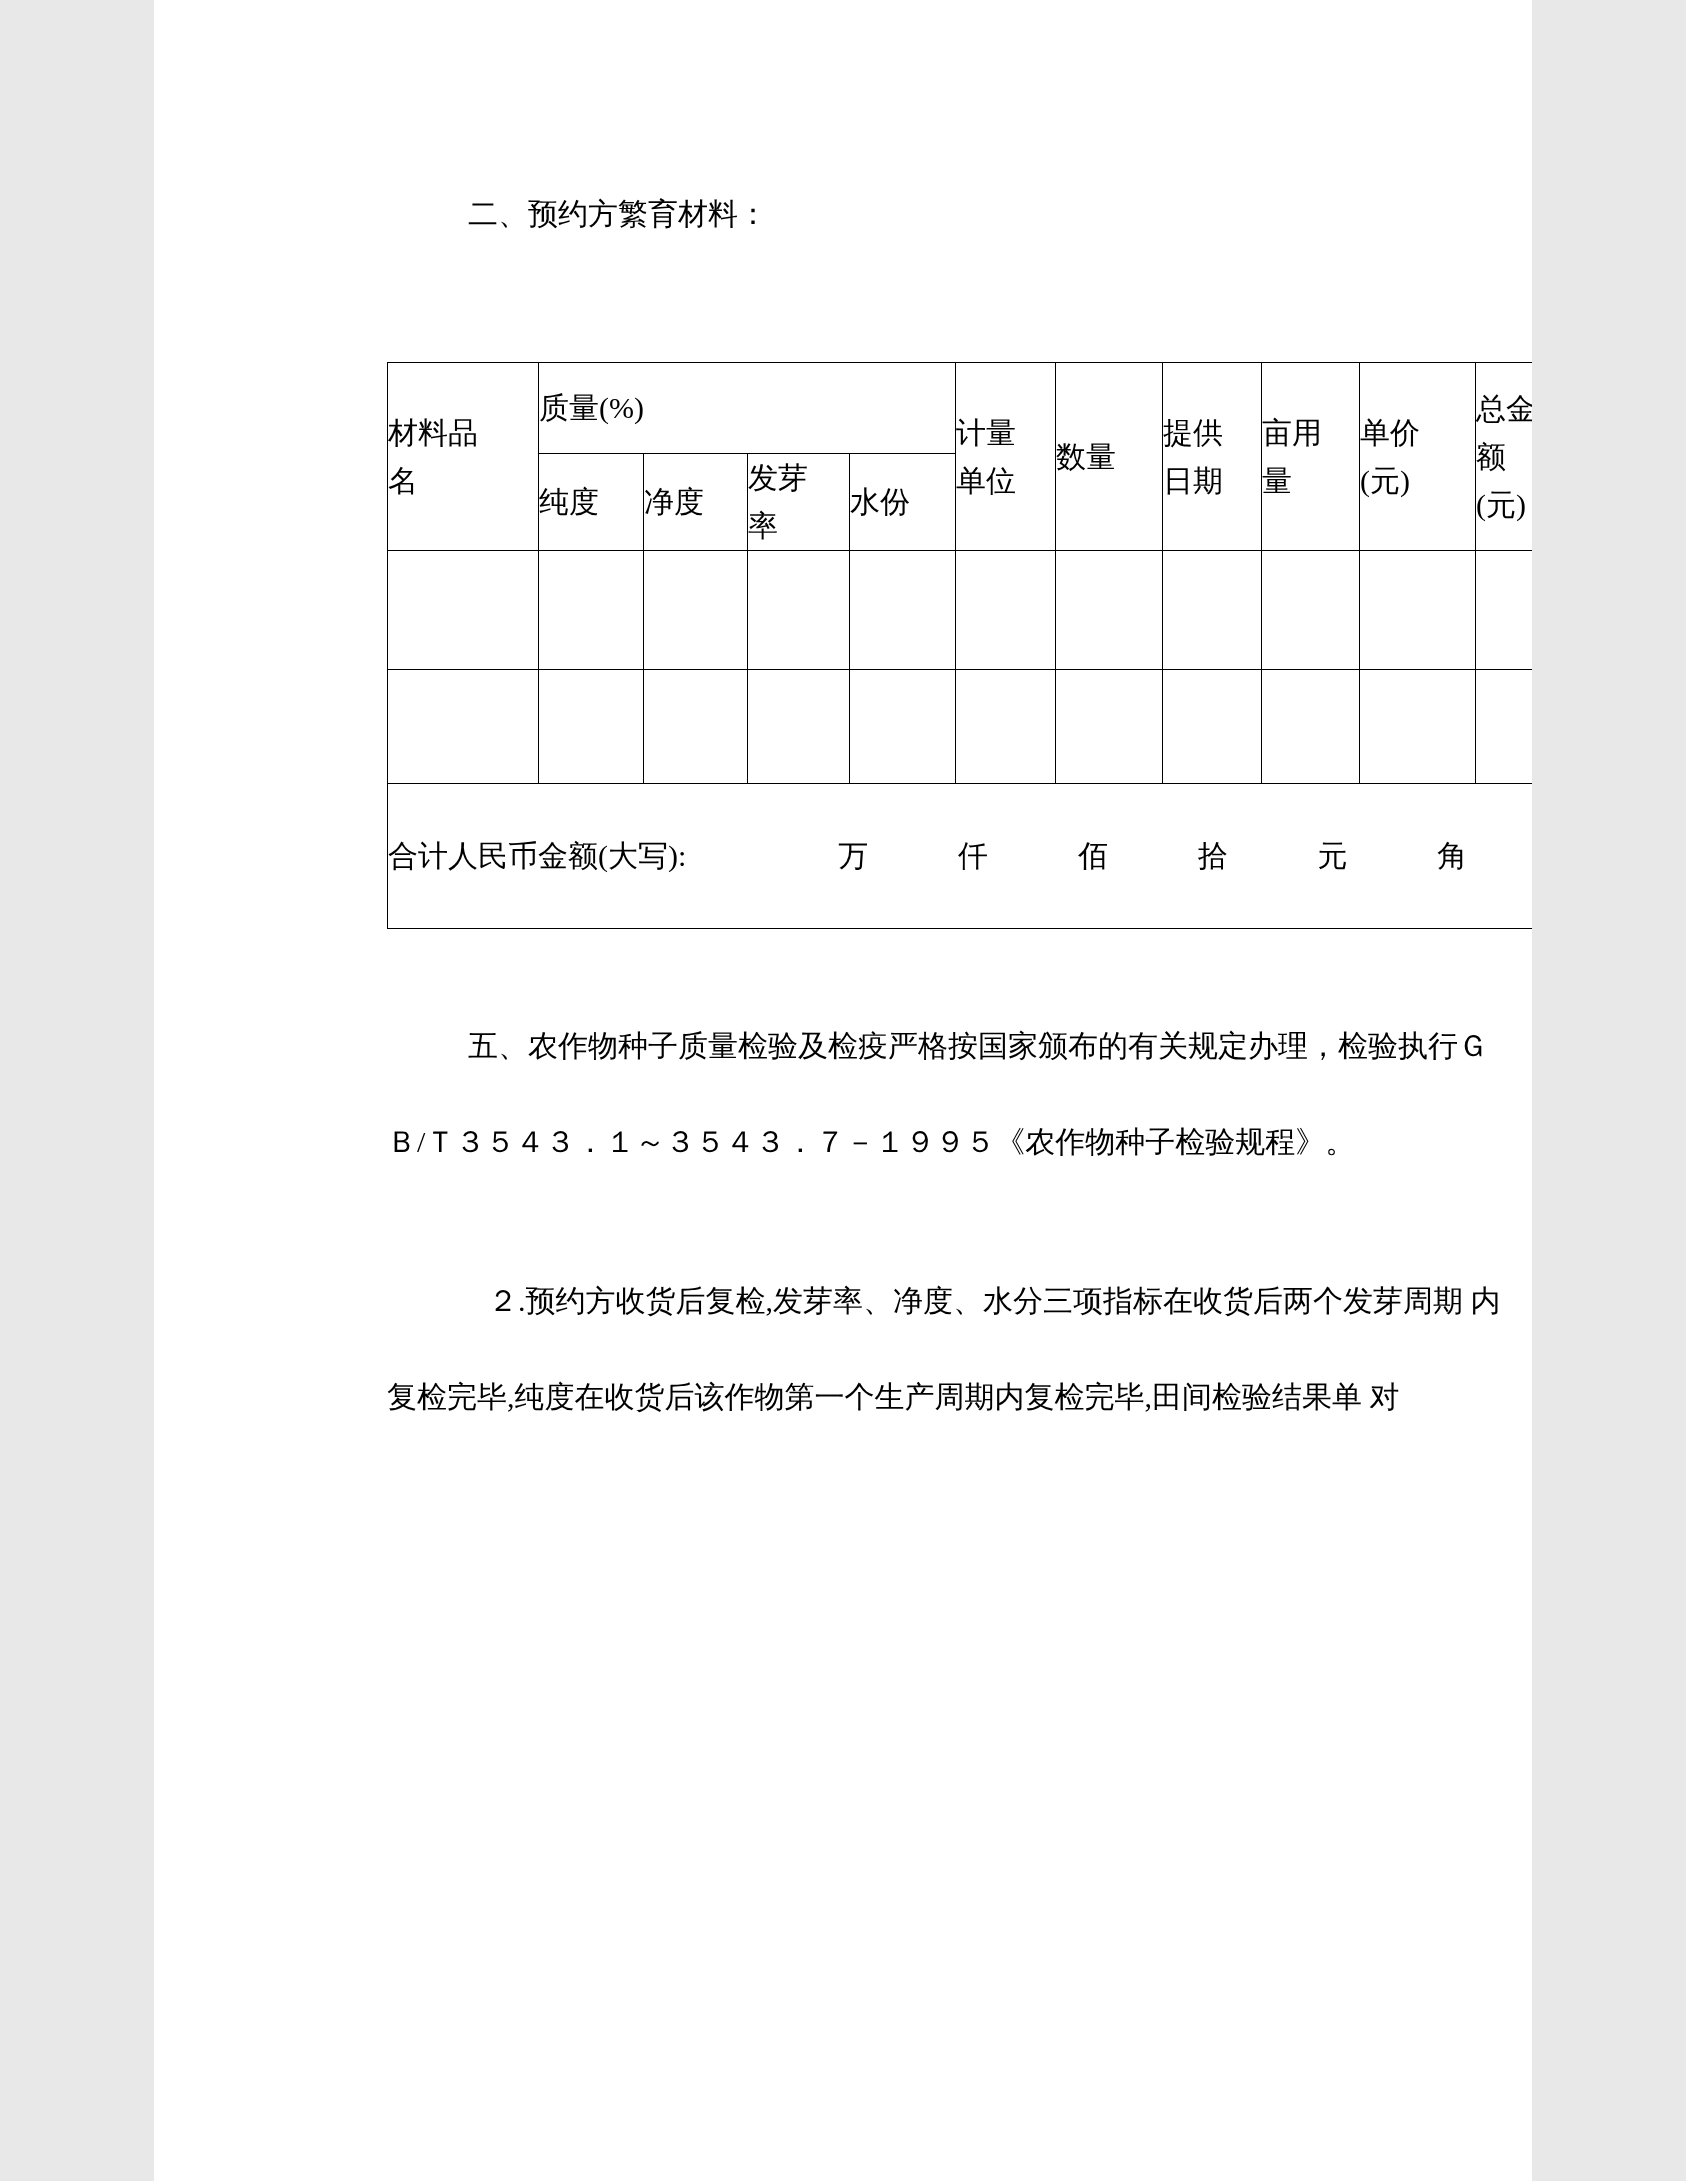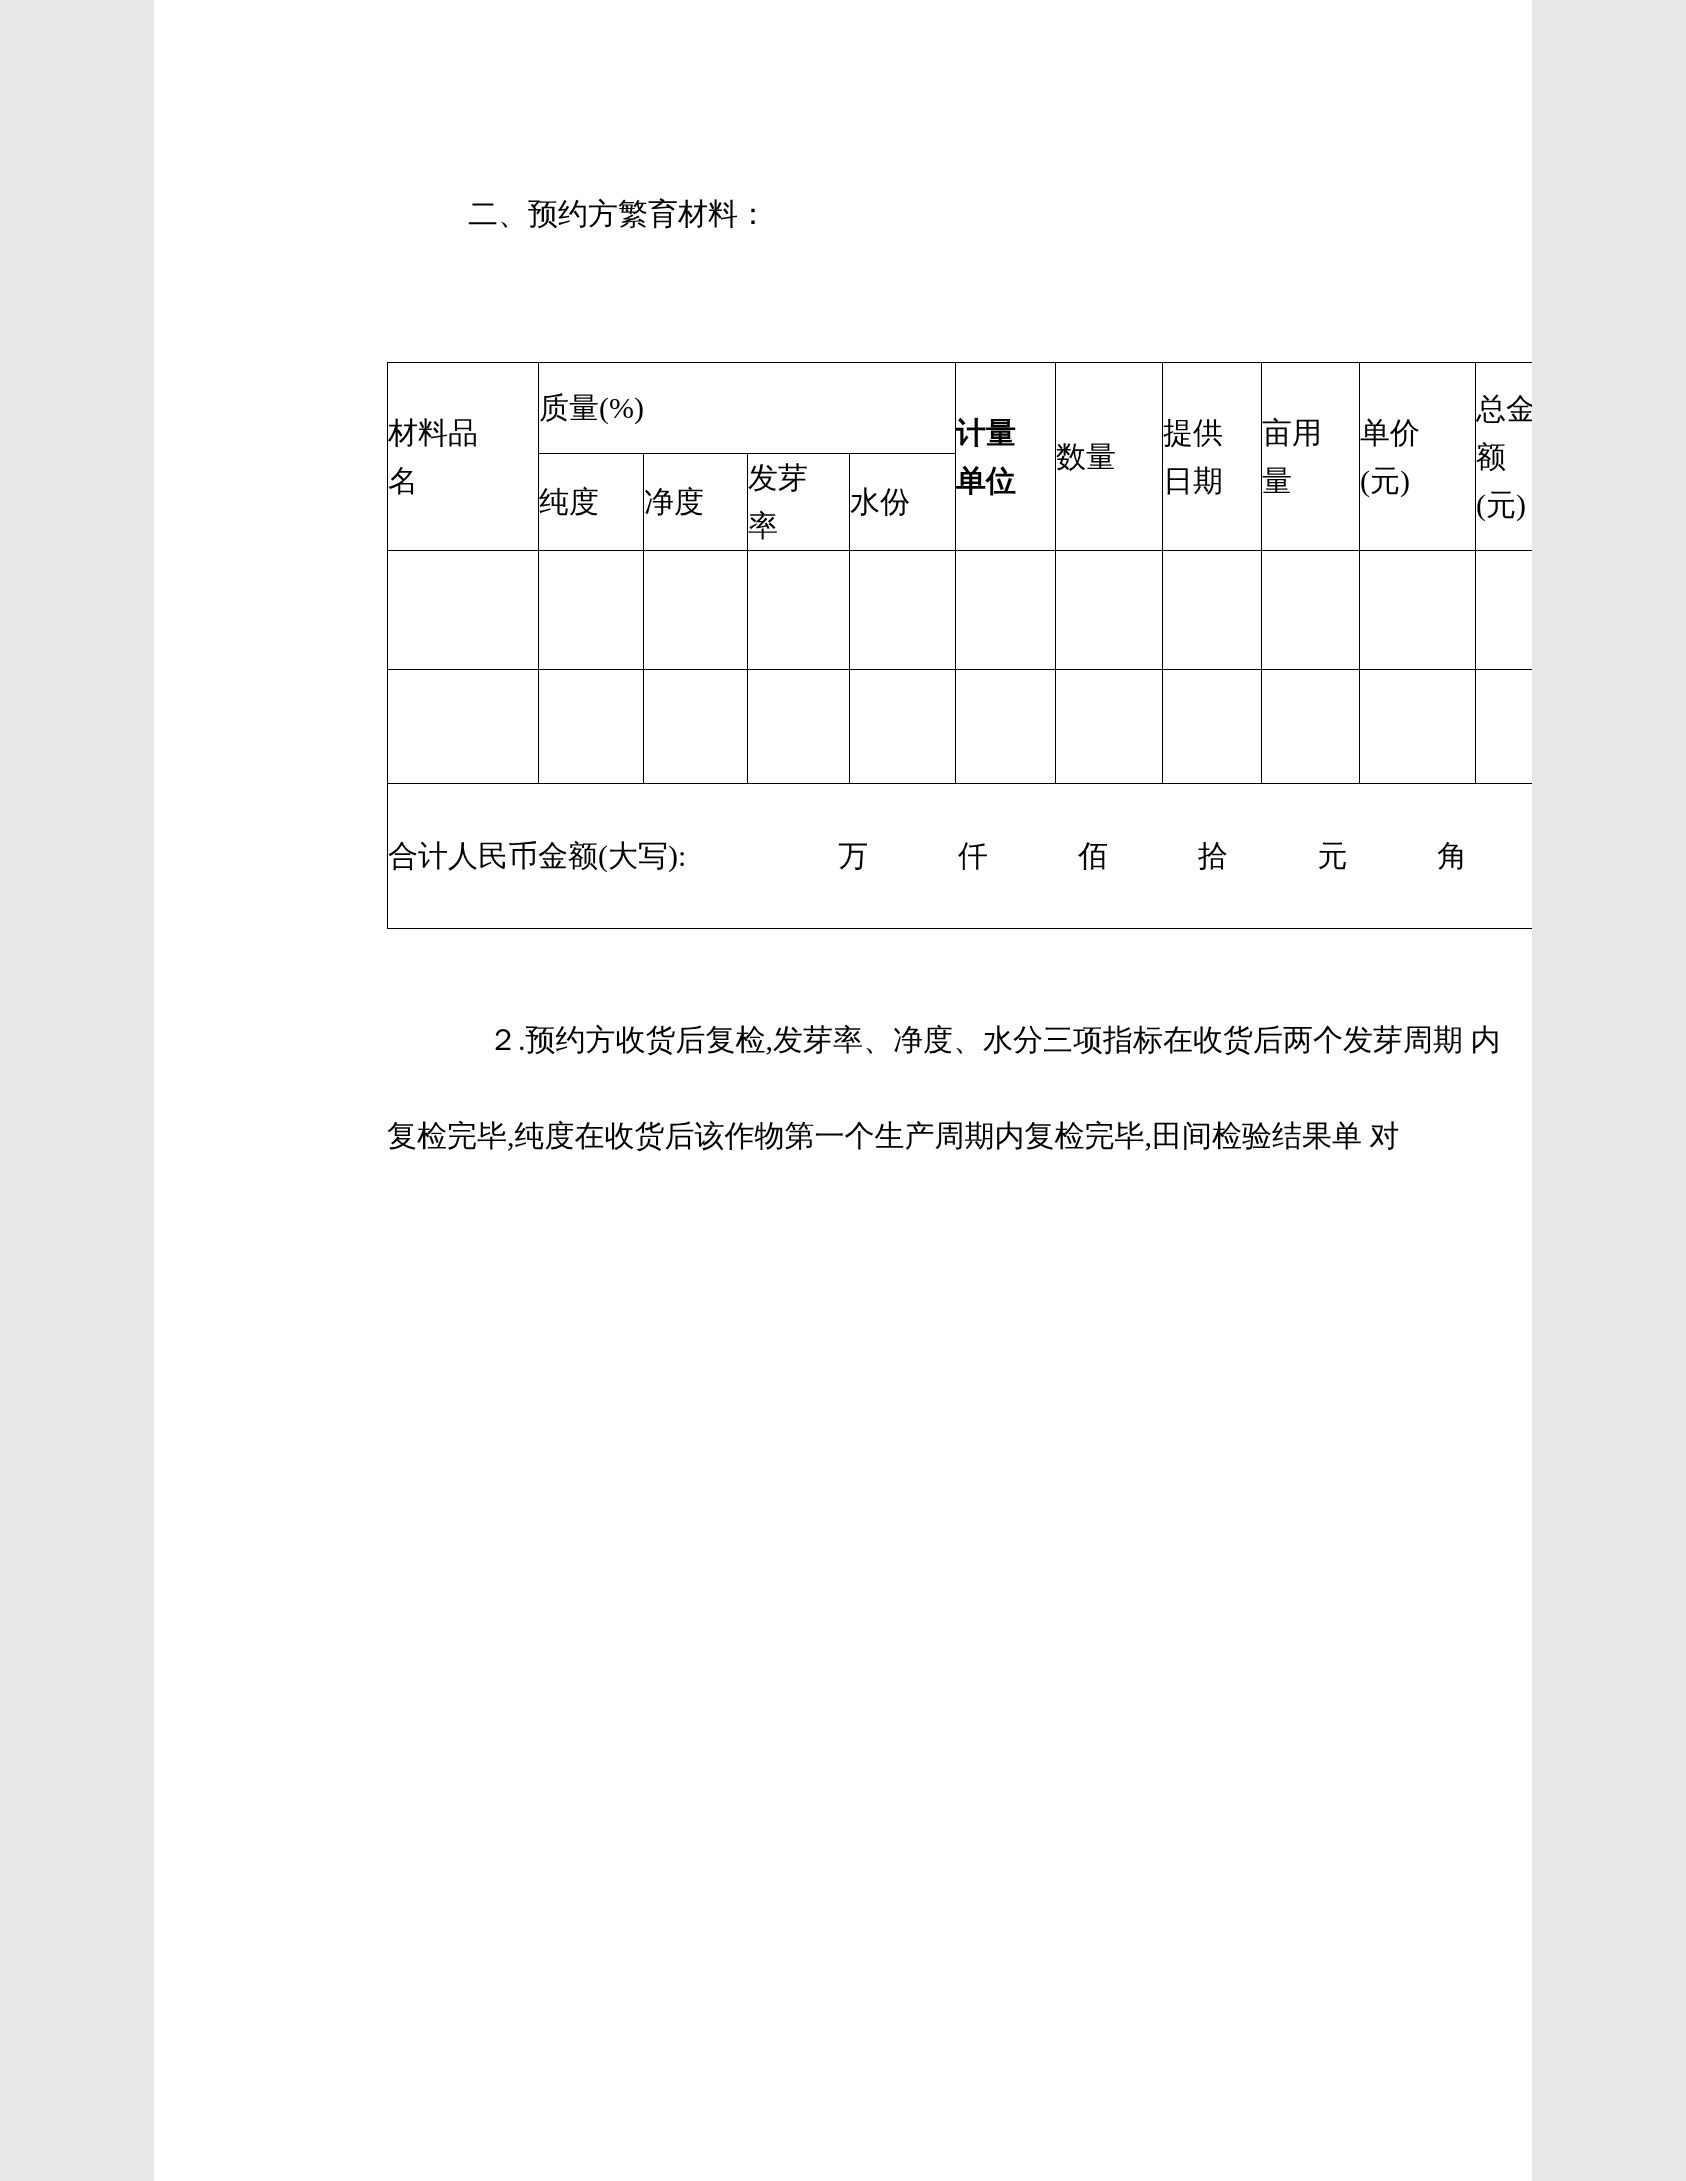--- a/index.html
+++ b/index.html
@@ -45,21 +45,21 @@
     overflow: hidden;
   }
   .r-h1 { height: 91px; }
   .r-h2 { height: 96px; }
   .r-d1 { height: 119px; }
   .r-d2 { height: 114px; }
   .r-total { height: 103px; }
 
   td.hpad   { padding-left: 18.4px; }
   td.hname  { padding-left: 13.8px; }
-  td.hunit  { padding-left: 13px; vertical-align: top; padding-top: 5.5px; font-weight: bold; }
+  td.hunit  { padding-left: 13px; vertical-align: top; padding-top: 5.5px; }
   td.hcenter { text-align: center; }
 
   td.total-cell { padding: 0 64px 0 14.7px; }
   .total-inner { display: flex; align-items: flex-end; width: 100%; }
   .total-label { white-space: pre; }
   .total-units {
     flex: 1;
     display: flex;
     justify-content: space-between;
     margin-left: 152px;
@@ -156,20 +156,24 @@
                 <span>分</span>
               </span>
             </div>
           </td>
         </tr>
       </tbody>
     </table>
 
 
 
+    <div class="para m-p5">
+      <div class="line indent-2">五、农作物种子质量检验及检疫严格按国家颁布的有关规定办理，检验执行Ｇ</div>
+      <div class="line">Ｂ/Ｔ３５４３．１～３５４３．７－１９９５《农作物种子检验规程》。</div>
+    </div>
 
 
     <div class="para m-p2">
       <div class="line indent-clause">２.预约方收货后复检,发芽率、净度、水分三项指标在收货后两个发芽周期 内</div>
       <div class="line">复检完毕,纯度在收货后该作物第一个生产周期内复检完毕,田间检验结果单 对</div>
     </div>
 
   </div>
 </div>
 

